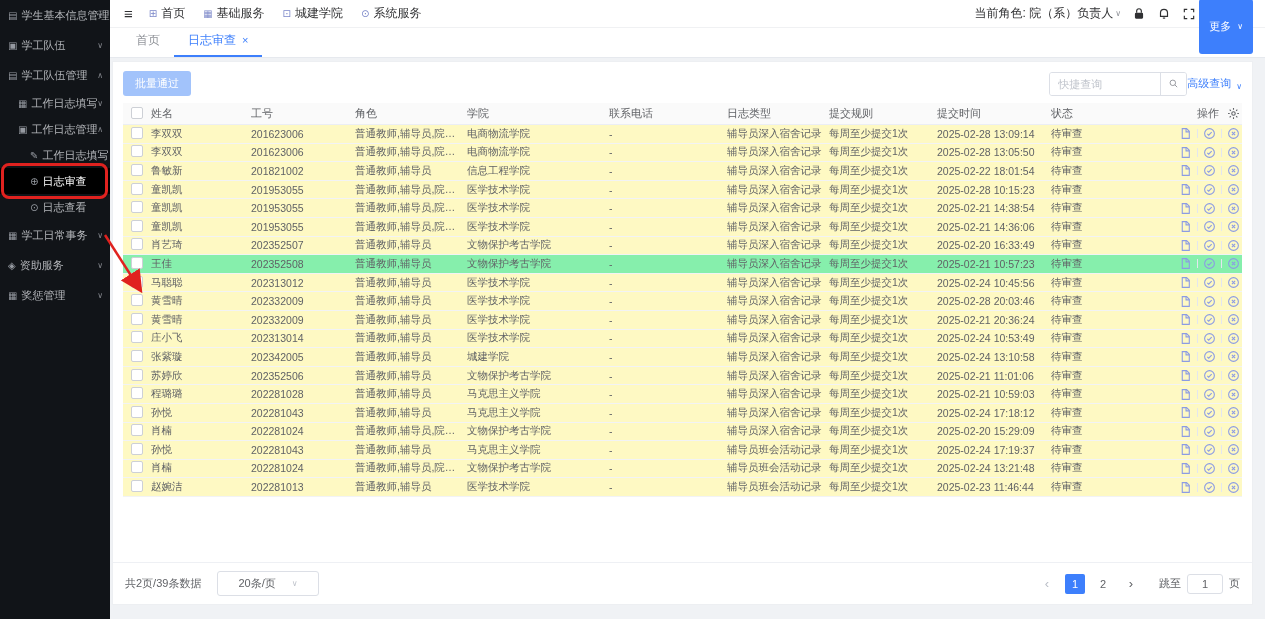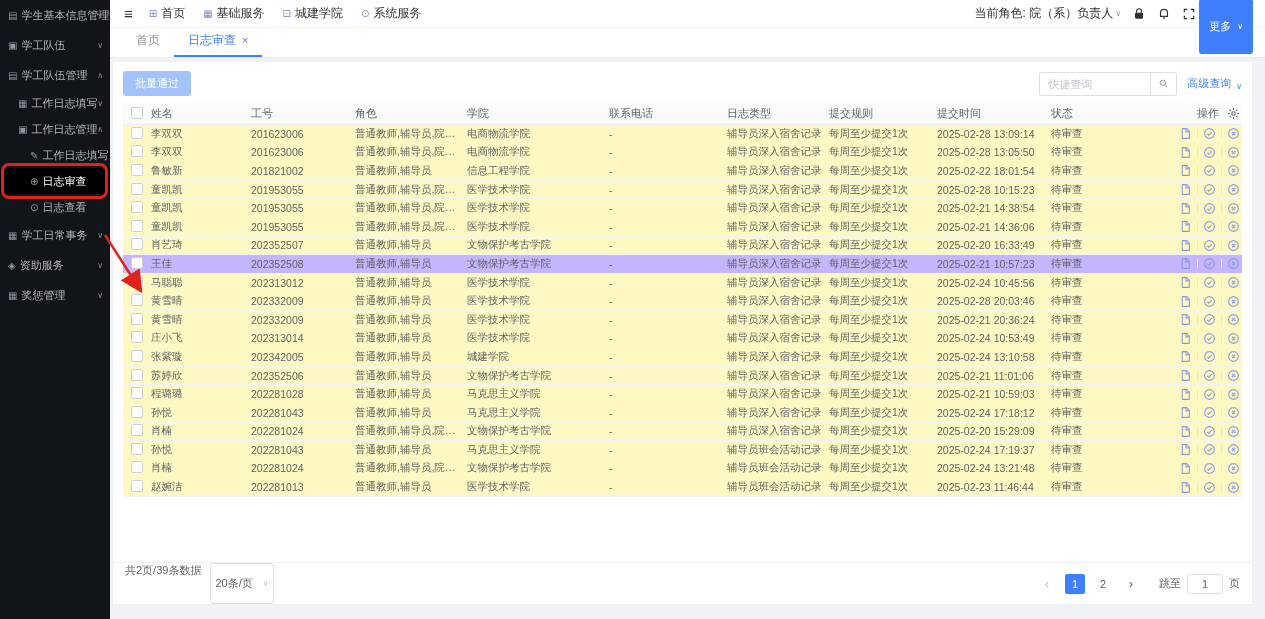--- a/index.html
+++ b/index.html
@@ -35,49 +35,49 @@
   .tab{font-size:12px;color:#909399;padding:0 14px 8px;cursor:pointer;display:flex;align-items:center;gap:6px}
   .tab.active{color:#3d7ffc;border-bottom:2px solid #3d7ffc;padding-bottom:6px}
   .tab-close{font-size:11px;line-height:1}
   .more-btn{margin-left:auto;background:#3d7ffc;color:#fff;font-size:11px;padding:20px 10px;border-radius:3px;margin-bottom:3px;cursor:pointer;display:flex;align-items:center;gap:4px}
 
   .content{flex:1;padding:3px 12px 14px 2px;min-height:0}
   .card{background:#fff;height:100%;display:flex;flex-direction:column;border:1px solid #edeff2}
 
   .toolbar{display:flex;align-items:center;padding:9px 10px 7px;flex:none}
   .batch-btn{background:#a2c3fb;color:#fff;font-size:11px;padding:5px 12px;border-radius:3px;cursor:pointer}
-  .toolbar-right{margin-left:auto;display:flex;align-items:center;gap:10px}
+  .toolbar-right{margin-left:auto;display:flex;align-items:center;}
   .search-group{display:flex;border:1px solid #dcdfe6;border-radius:3px;height:24px;overflow:hidden;background:#fff}
   .search-input{border:none;outline:none;width:110px;padding:0 8px;font-size:11px;color:#606266;font-family:inherit}
   .search-input::placeholder{color:#bfc3cb}
   .search-btn{width:26px;border-left:1px solid #dcdfe6;display:flex;align-items:center;justify-content:center;background:#fff;cursor:pointer;color:#909399}
   .search-btn svg{width:11px;height:11px}
   .adv-link{color:#3d7ffc;font-size:11px;cursor:pointer;display:flex;align-items:flex-end;gap:3px}
   .adv-link .chev-sm{color:#3d7ffc}
 
   
   .table{flex:1;min-height:0;padding:0 10px;overflow:hidden;display:flex;flex-direction:column}
   .grid-row{display:grid;grid-template-columns:28px 100px 104px 112px 142px 118px 102px 108px 114px 96px 1fr;align-items:center}
   .thead{flex:none;background:#fafafa;height:22px;color:#606266;font-size:11px;border-bottom:1px solid #ebeef5}
   .th{white-space:nowrap;overflow:hidden;padding-right:6px}
   .rows{flex:none}
   .tr{height:18.6px;font-size:10.5px;color:#606266;border-bottom:1px solid #f2f3f5;background:#fef9c3}
-  .tr.hl{background:#c4b5fd}
+  .tr.hl{background:#86efac}
   .td{white-space:nowrap;overflow:hidden;text-overflow:ellipsis;padding-right:6px}
   .cb{width:12px;height:12px;border:1px solid #cdd0d6;border-radius:2px;background:#fff;margin-left:8px;display:inline-block;cursor:pointer}
   .ops{display:flex;align-items:center;justify-content:flex-end;gap:5px;padding-right:2px}
   .op-ic{width:13px;height:13px;color:#8b9be4;cursor:pointer;display:inline-flex}
   .op-ic svg{width:100%;height:100%}
   .op-sep{width:1px;height:9px;background:#e3e6ef}
   .th-ops{display:flex;justify-content:flex-end;align-items:center;gap:8px;padding-right:2px}
   .gear-ic{width:13px;height:13px;color:#606266;cursor:pointer;display:inline-flex}
   .gear-ic svg{width:100%;height:100%}
 
-  .pagination{flex:none;height:42px;display:flex;padding:0 12px;font-size:11px;color:#606266;border-top:1px solid #eef0f4}
-  .psel{margin-left:9px;border:1px solid #dcdfe6;border-radius:3px;padding:4px 4px;display:flex;gap:8px;align-items:center;color:#606266;background:#fff;cursor:pointer}
+  .pagination{flex:none;height:42px;display:flex;align-items:center;padding:0 12px;font-size:11px;color:#606266;border-top:1px solid #eef0f4}
+  .psel{margin-left:16px;border:1px solid #dcdfe6;border-radius:3px;padding:4px 20px;display:flex;gap:14px;align-items:center;color:#606266;background:#fff;cursor:pointer}
   .psel .chev-sm{color:#c0c4cc}
   .pag-right{margin-left:auto;display:flex;align-items:center;gap:8px}
   .pg{min-width:20px;height:20px;display:flex;align-items:center;justify-content:center;border-radius:2px;cursor:pointer;color:#606266;padding:0 4px}
   .pg.active{background:#3d7ffc;color:#fff}
   .pg-arrow{color:#b9bdc6;font-size:13px}
   .jump{display:flex;align-items:center;gap:6px;margin-left:10px}
   .jump-input{width:36px;height:20px;border:1px solid #dcdfe6;border-radius:3px;text-align:center;font-size:11px;color:#606266;outline:none;font-family:inherit}
 
   
   .anno-arrow{position:absolute;left:95px;top:228px;width:62px;height:78px;z-index:5;pointer-events:none}

